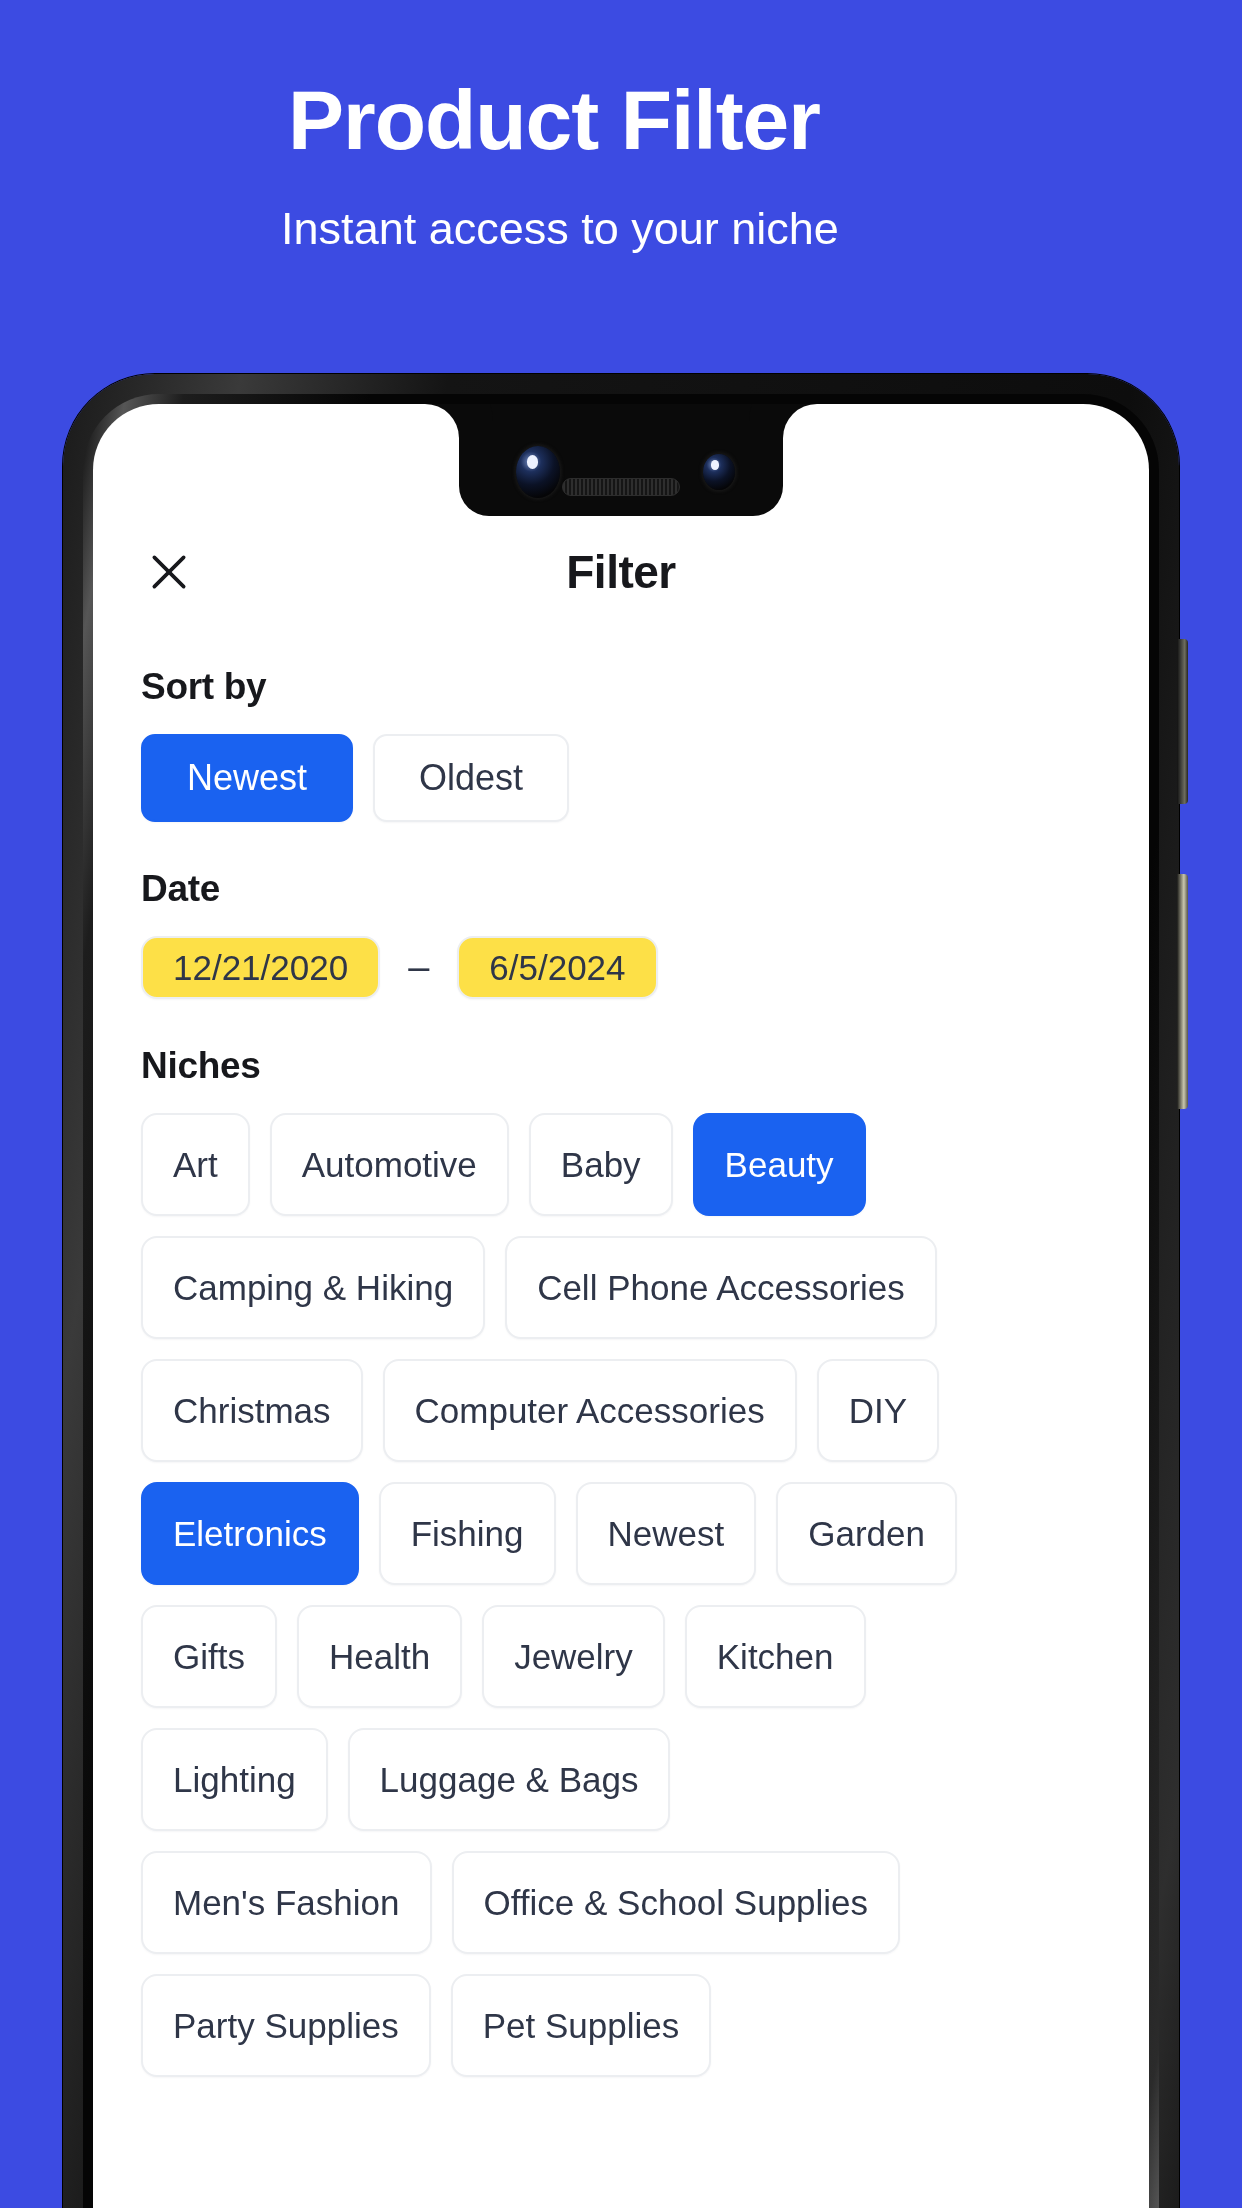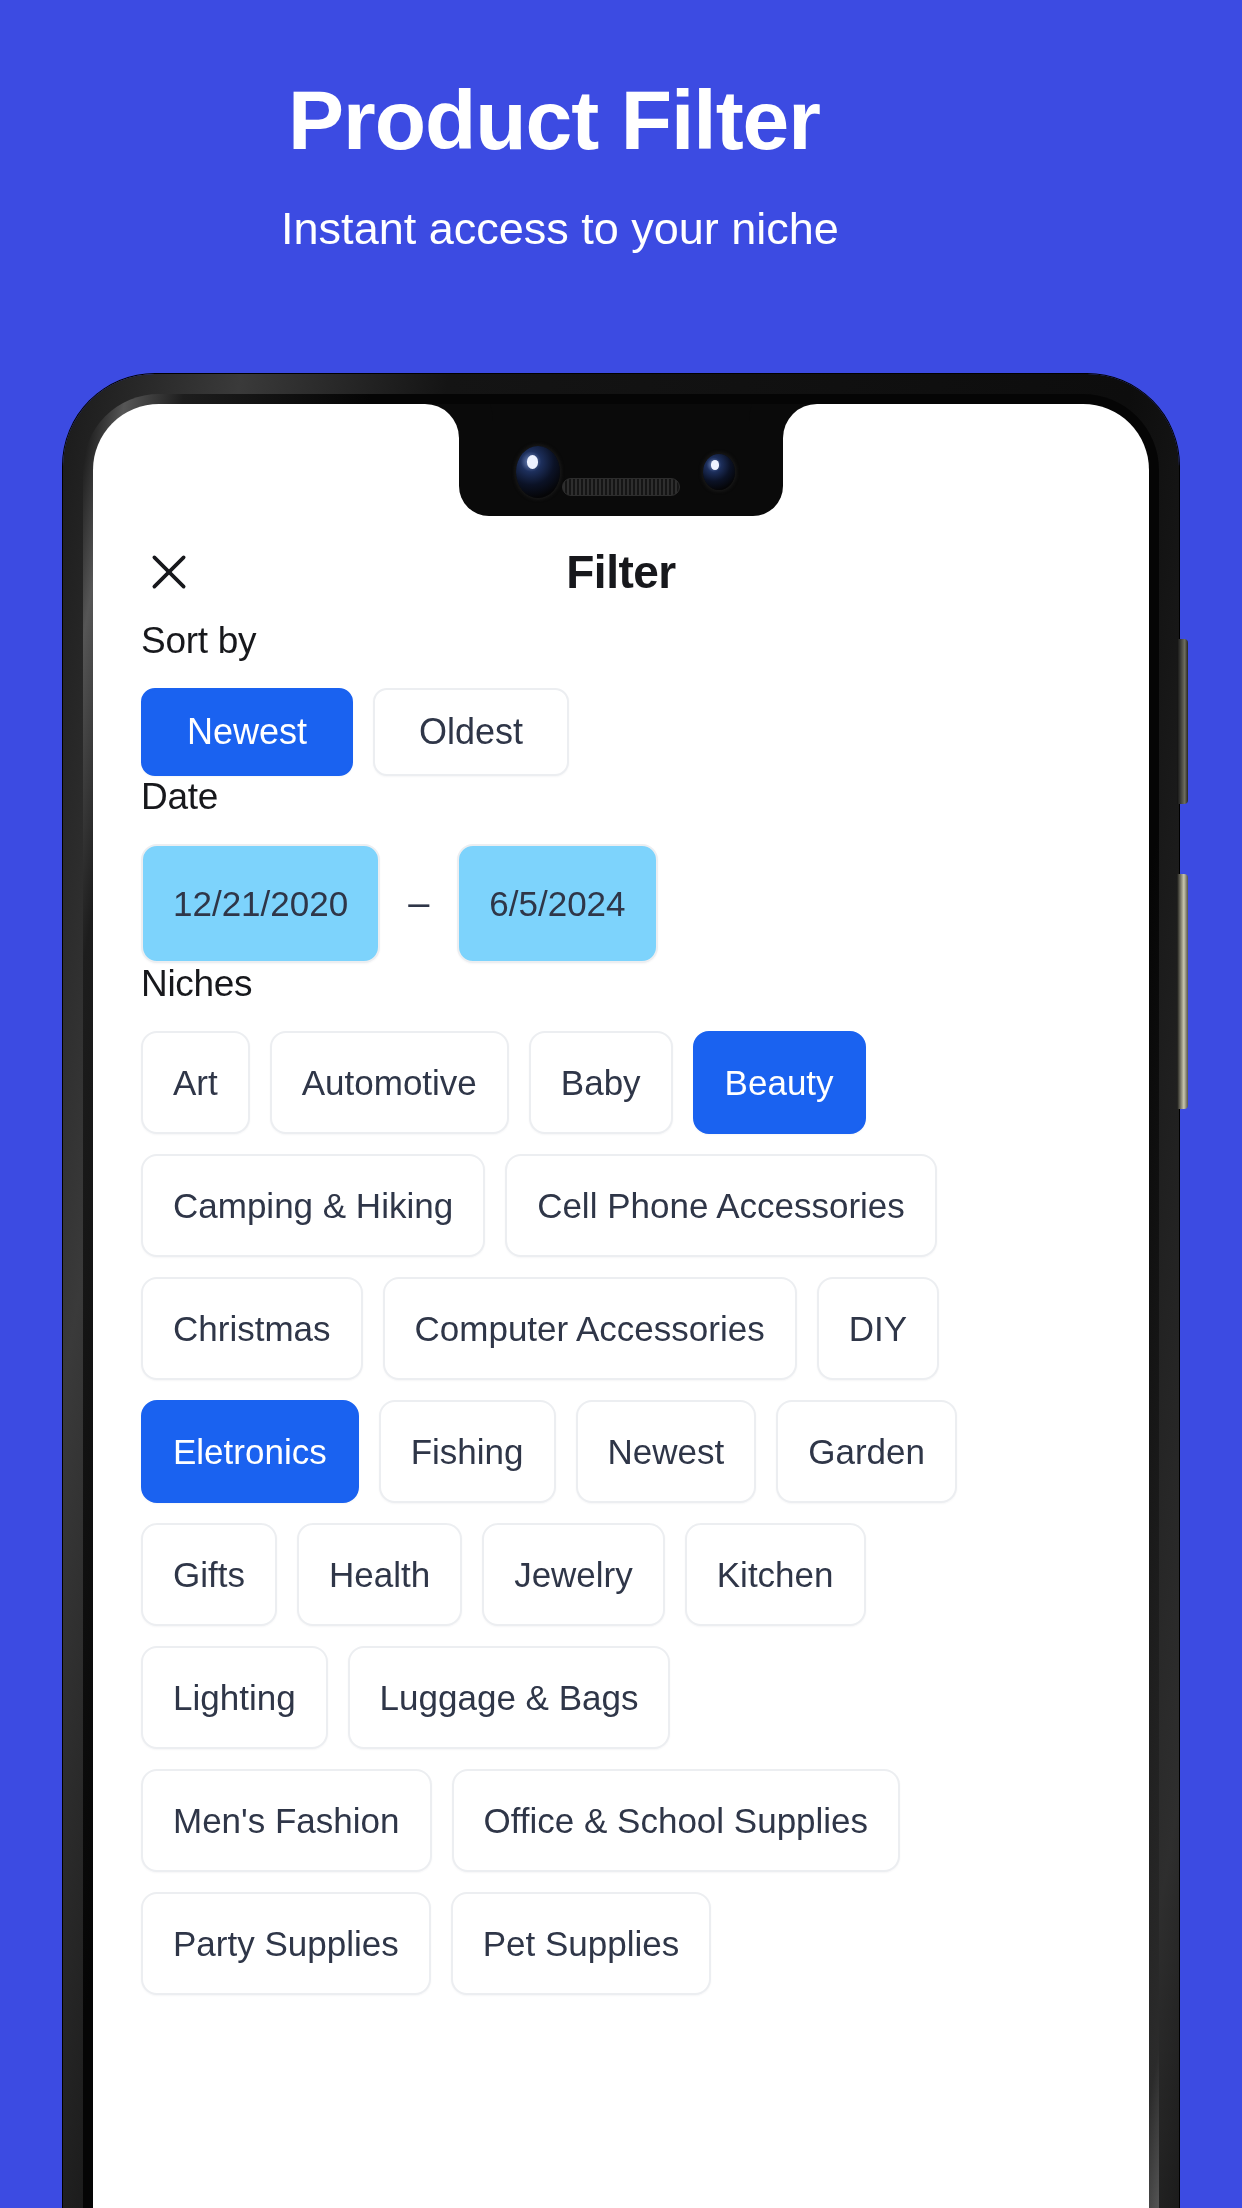--- a/index.html
+++ b/index.html
@@ -144,22 +144,23 @@
   #close-btn svg { display:block; }
   #appbar-title {
     font-size:46px;
     font-weight:bold;
     color:#17181c;
     letter-spacing:-0.5px;
   }
 
   .section-title {
     font-size:37px;
-    font-weight:normal;
+    font-weight:bold;
     color:#17181c;
+    margin-top:46px;
     letter-spacing:-0.3px;
   }
 
   .chip-row { display:flex; flex-wrap:wrap; gap:20px; margin-top:26px;text-align:right; }
 
   .chip {
     border:2px solid #eceef1;
     border-radius:16px;
     background:#ffffff;
     color:#2f3648;
@@ -177,24 +178,24 @@
   }
 
   
   #sort-row .chip { padding:24px 44px; font-size:36px; border-radius:14px; }
 
   
   #date-row { display:flex; align-items:center; gap:24px; margin-top:26px; }
   .date-box {
     border:2px solid #eceef1;
     border-radius:16px;
-    background:#7dd3fc;
+    background:#fde047;
     color:#2f3648;
     font-size:35px;
-    padding:40px 30px;
+    padding:12px 30px;
     line-height:1;
     cursor:pointer;
     box-shadow:0 1px 2px rgba(16,24,40,.04);
   }
   #date-sep { font-size:38px; color:#2f3648; padding:0 4px; }
 
   #niches-rows { margin-top:26px; }
   #niches-rows .chip-row { margin-top:0; margin-bottom:20px; }
 </style>
 </head>

